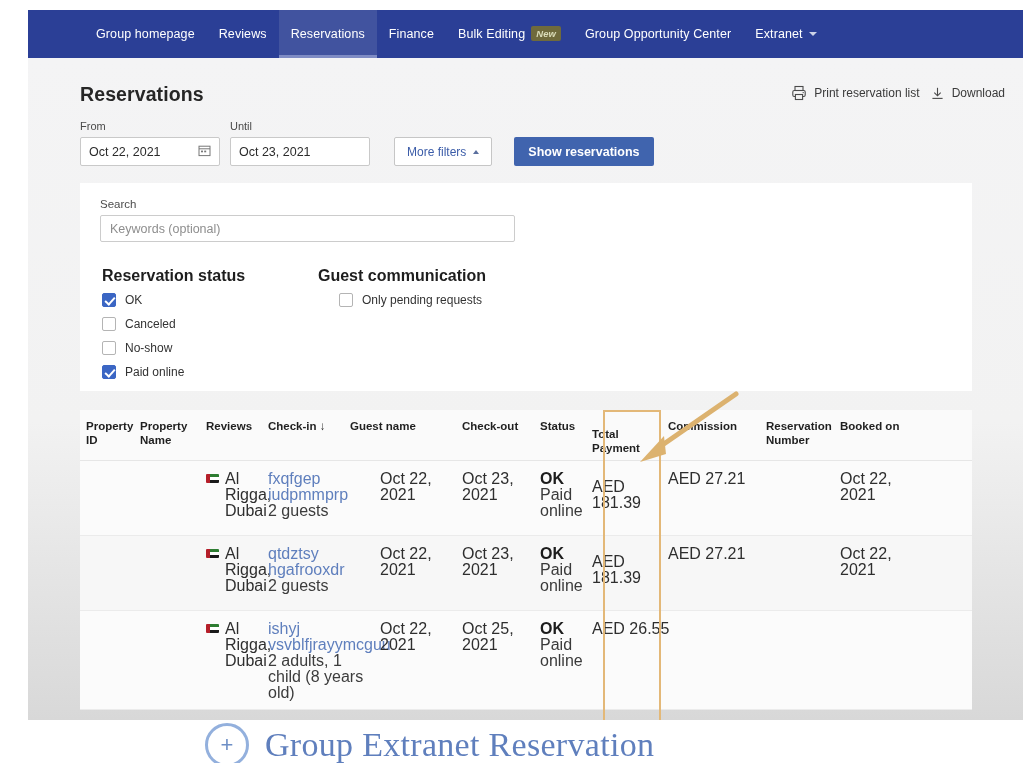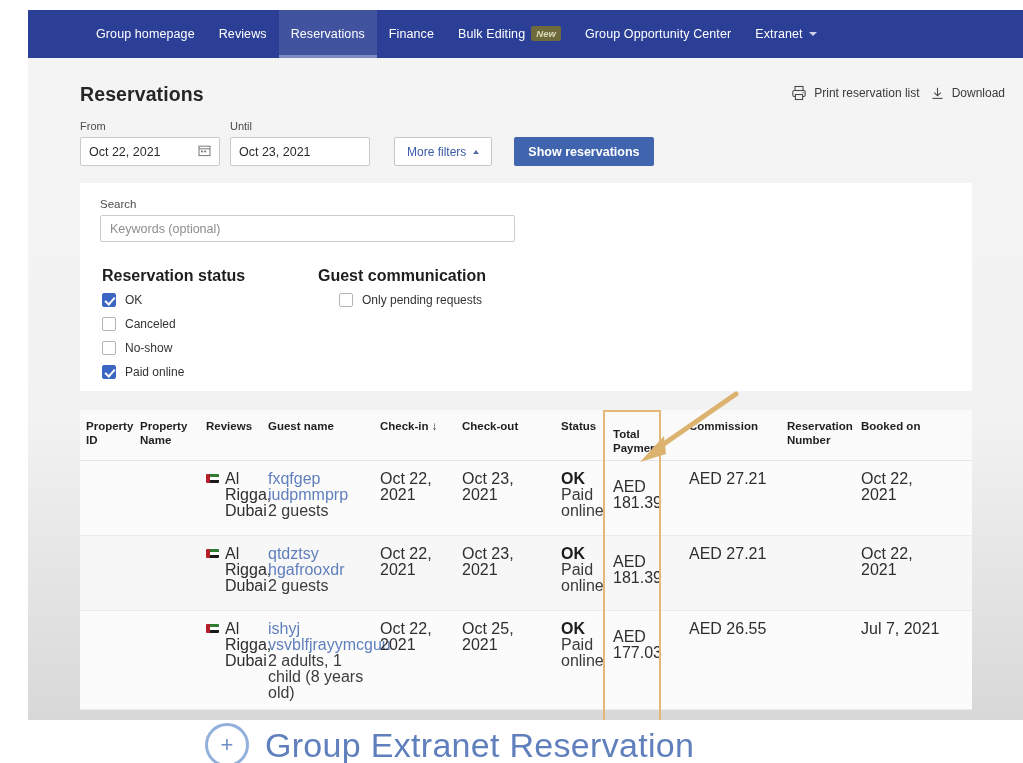--- a/index.html
+++ b/index.html
@@ -307,21 +307,21 @@
     line-height: 16px;
   }
 
   
   .c-pid  { width: 54px; }
   .c-pname{ width: 66px; }
   .c-loc  { width: 62px; }
   .c-guest{ width: 112px; }
   .c-cin  { width: 82px; }
   .c-cout { width: 78px; }
-  .c-status{ width: 52px; margin-left: 21px; }
+  .c-status{ width: 52px; }
   .c-total{ width: 76px; margin-top: 8px; }
   .c-comm { width: 98px; }
   .c-resno{ width: 74px; }
   .c-booked{ width: 96px; }
 
   .loc-wrap { display: flex; gap: 6px; }
   .flag {
     width: 13px; height: 9px;
     flex: none;
     margin-top: 3px;
@@ -387,20 +387,21 @@
     justify-content: center;
     color: #6e8fc6;
     font-size: 22px;
     line-height: 1;
   }
   #cap-text {
     font-size: 34px;
     color: #5f7fbd;
     letter-spacing: .3px;
     white-space: nowrap;
+    font-family: Liberation Serif, serif;
   }
 </style>
 </head>
 <body>
 
 <div id="slide">
 
   <div id="shot">
 
     <div id="navbar">
@@ -530,22 +531,22 @@
           <span>Only pending requests</span>
         </div>
       </div>
 
       <div id="table">
 
         <div class="thead">
           <div class="th c-pid">Property ID</div>
           <div class="th c-pname">Property Name</div>
           <div class="th c-loc">Reviews</div>
+          <div class="th c-cin">Check-in ↓</div>
           <div class="th c-guest">Guest name</div>
-          <div class="th c-cin">Check-in ↓</div>
           <div class="th c-cout">Check-out</div>
           <div class="th c-status">Status</div>
           <div class="th c-total">Total Payment</div>
           <div class="th c-comm">Commission</div>
           <div class="th c-resno">Reservation Number</div>
           <div class="th c-booked">Booked on</div>
         </div>
 
         <div class="trow">
           <div class="td c-pid"></div>
@@ -611,24 +612,22 @@
             <span class="guestlink">ishyj</span>
             <span class="guestlink">vsvblfjrayymcguu</span>
             <span class="guestsub">2 adults, 1 child (8 years old)</span>
           </div>
           <div class="td c-cin">Oct 22, 2021</div>
           <div class="td c-cout">Oct 25, 2021</div>
           <div class="td c-status">
             <span class="status-ok">OK</span>
             <span class="status-sub">Paid online</span>
           </div>
-          <div class="td c-total">AED 177.03</div>
           <div class="td c-comm">AED 26.55</div>
           <div class="td c-resno"></div>
-          <div class="td c-booked">Jul 7, 2021</div>
         </div>
 
       </div>
 
       <div id="status-highlight"></div>
 
       <svg id="arrow-svg" width="115" height="80" viewBox="0 0 115 80">
         <line x1="108" y1="6" x2="30" y2="60" stroke="#dcb26f" stroke-width="5" stroke-linecap="round"></line>
         <polygon points="12,74 36,48 38,66" fill="#dcb26f"></polygon>
       </svg>

